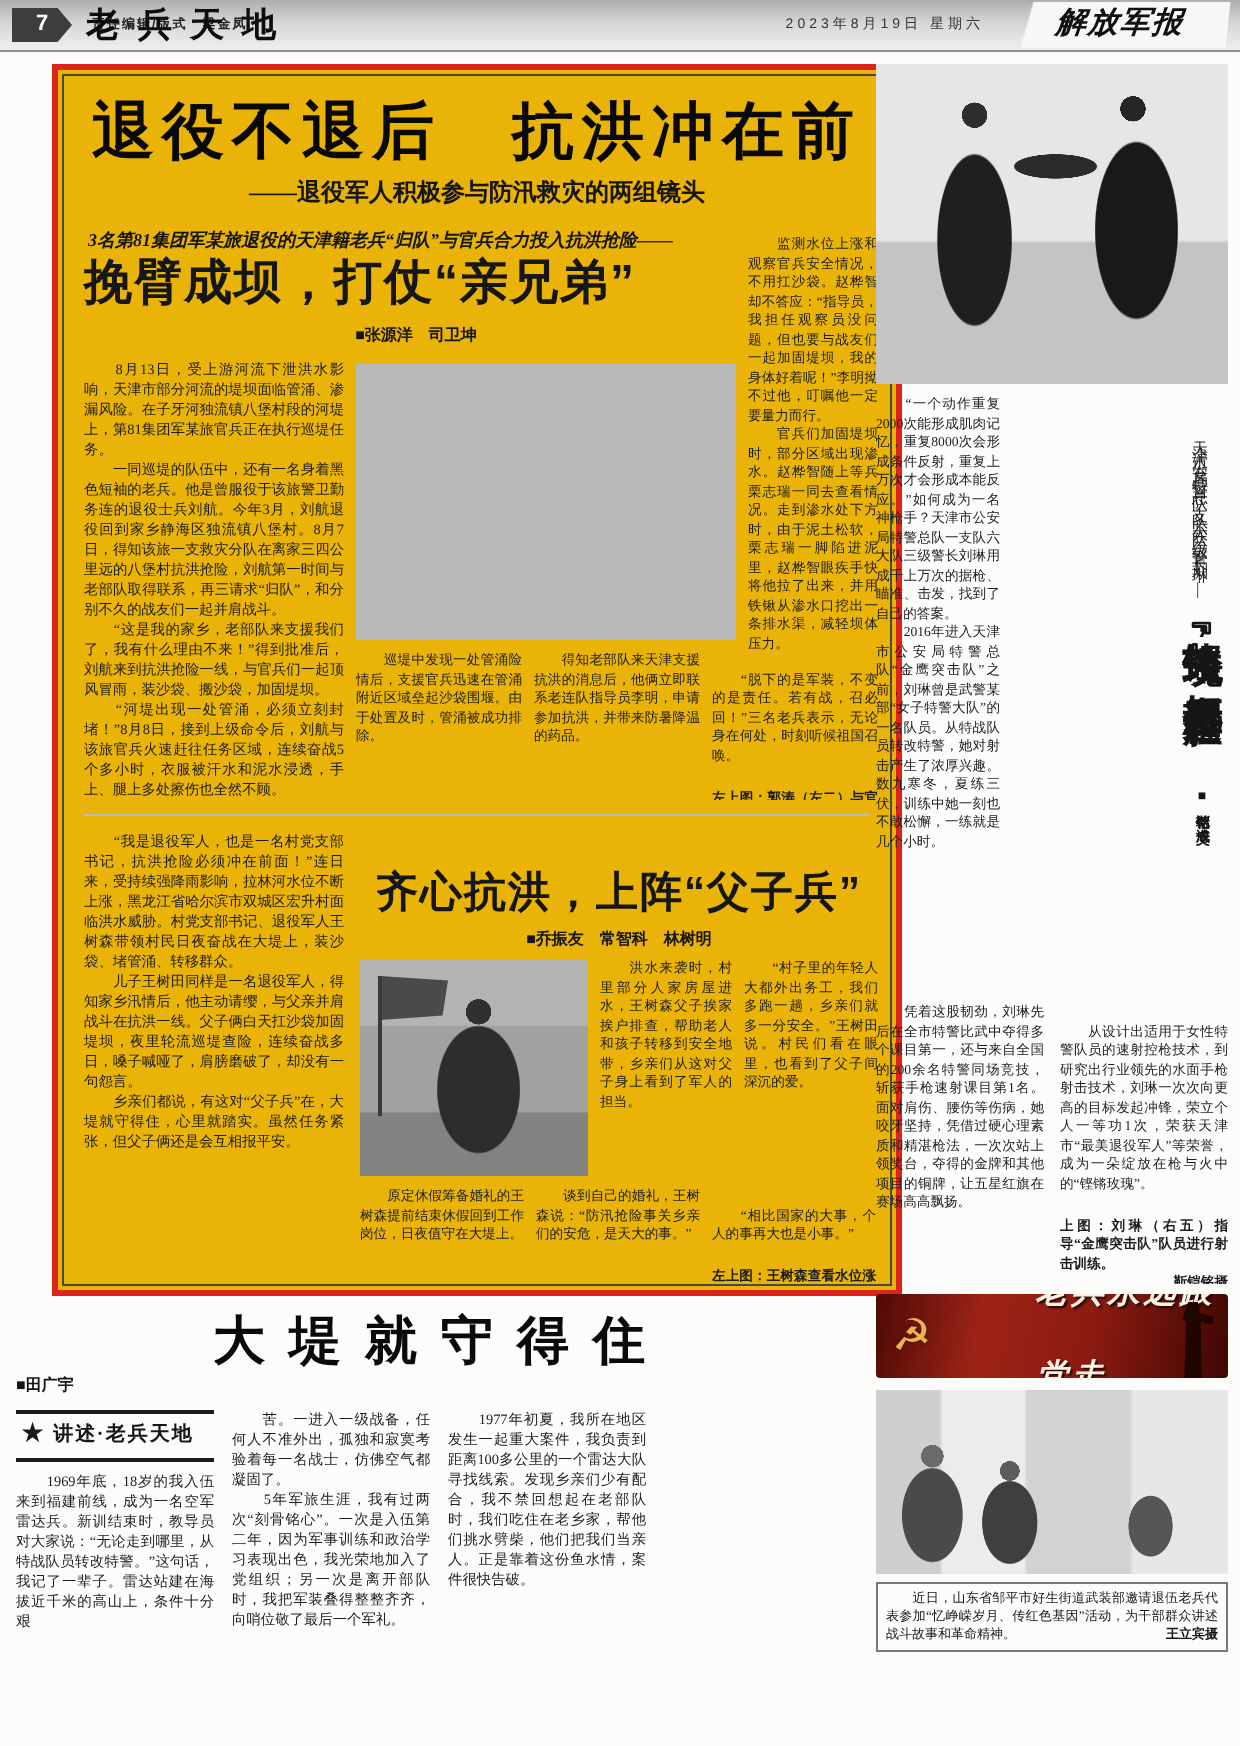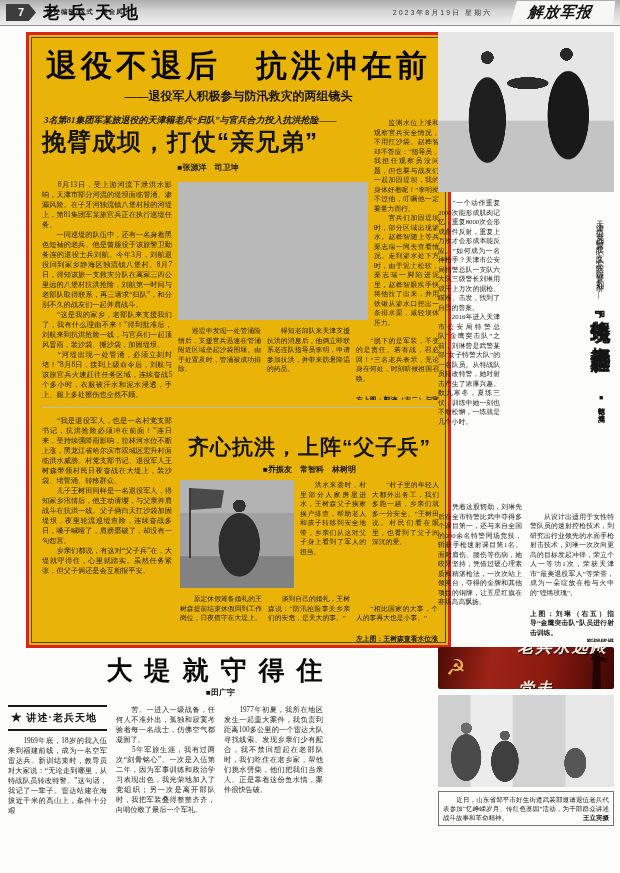--- a/index.html
+++ b/index.html
@@ -117,21 +117,21 @@
       radial-gradient(ellipse 30px 46px at 52% 60%, #2d2d2d 0 68%, transparent 70%),
       linear-gradient(180deg,#b3b3b3 0 30%,#a1a1a1 31% 70%,#828282 71% 100%); }
   .flag { position:absolute; left:10px; top:8px; width:34px; height:22px; background:#4a4a4a;
           clip-path:polygon(0 0,100% 10%,92% 90%,0 100%); }
   .flagpole { position:absolute; left:9px; top:8px; width:2px; height:70px; background:#3a3a3a; }
 
   
   .memoir { position:absolute; left:8px; top:654px; width:425px; height:214px; }
   .memoir-headline { text-align:center; font:bold 26px/32px "Liberation Sans",sans-serif;
                      letter-spacing:12px; color:#0a0a0a; }
-  .memoir-byline { text-align:center; font:bold 8px/12px "Liberation Serif",serif; margin-top:1px; }
+  .memoir-byline { font:bold 8px/12px "Liberation Serif",serif; margin-top:1px; }
   .memoir-body { display:flex; gap:9px; margin-top:6px; height:160px; }
   .memoir-body > div { width:99px; height:160px; }
   .tag-box { display:flex; align-items:center; gap:4px; border-top:2px solid #1a1a1a;
              border-bottom:2px solid #1a1a1a; padding:4px 2px; margin-bottom:5px; }
   .star { font-size:14px; line-height:14px; color:#1a1a1a; }
   .tag-label { font:bold 10px/12px "Liberation Sans",sans-serif; letter-spacing:1px; }
 </style>
 </head>
 <body>
 

